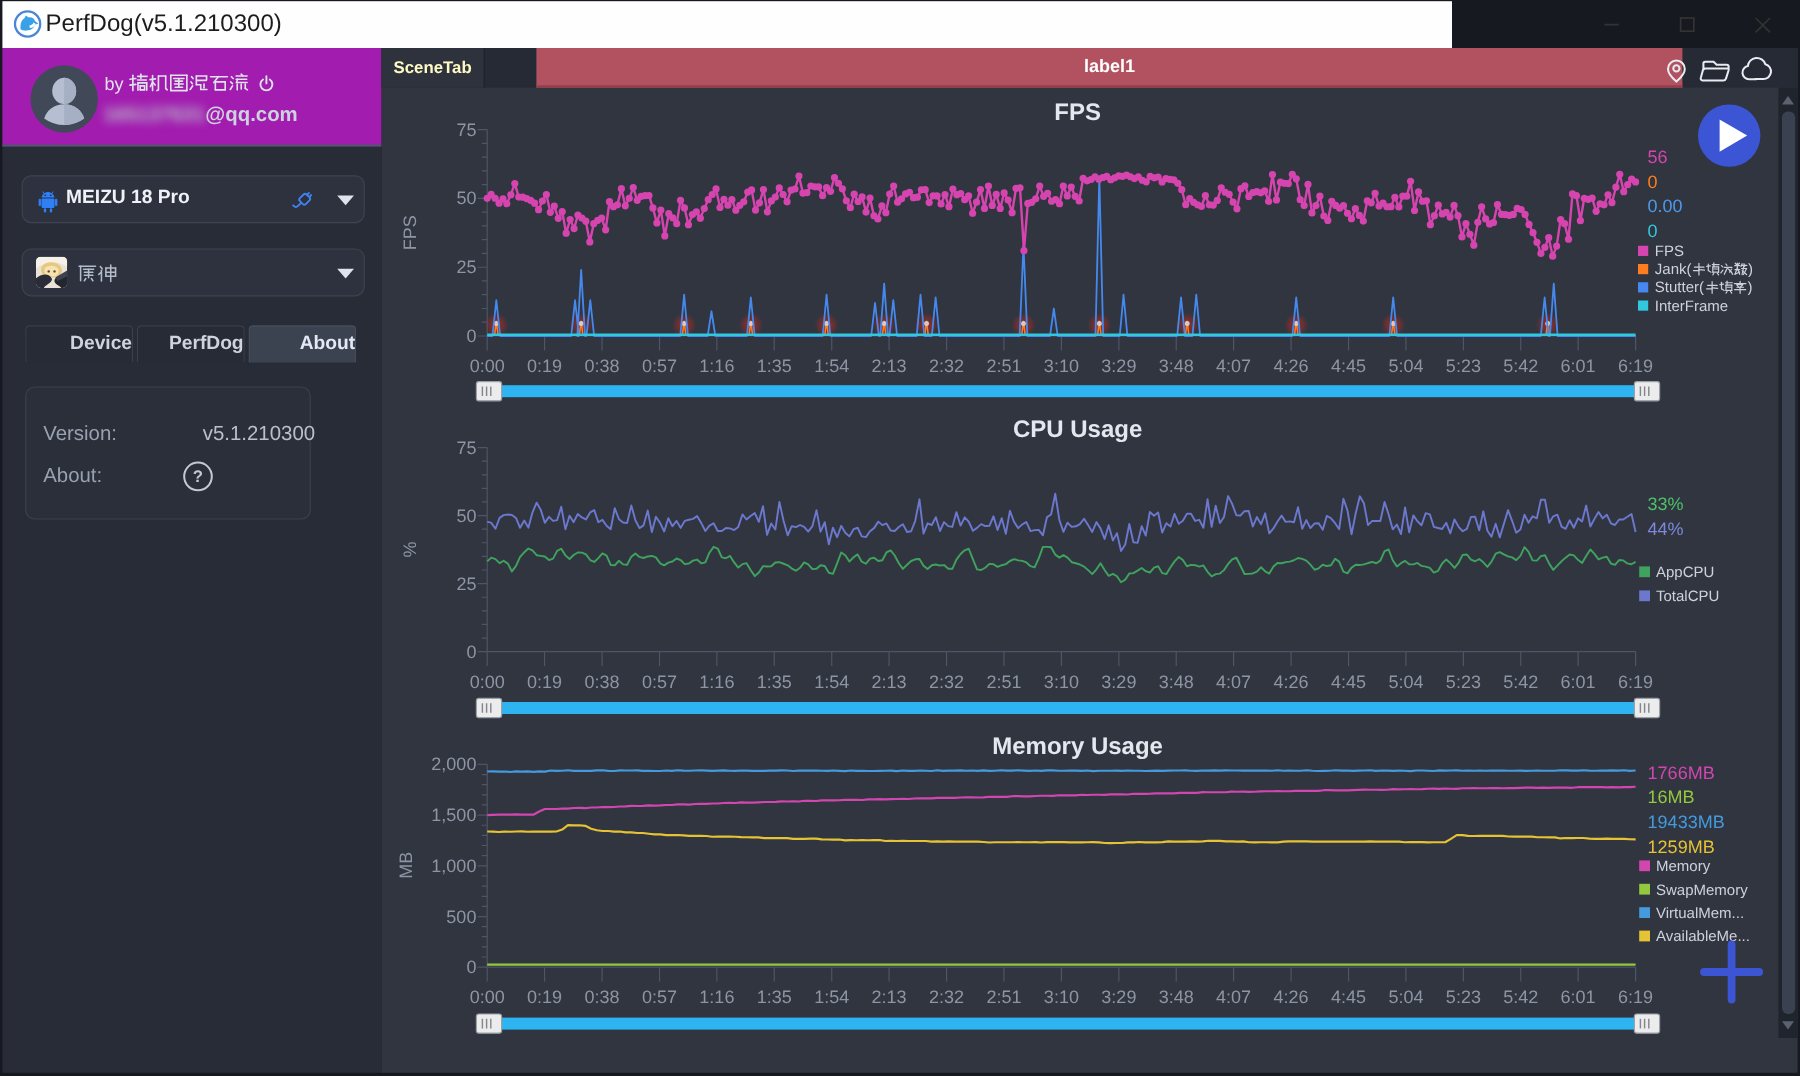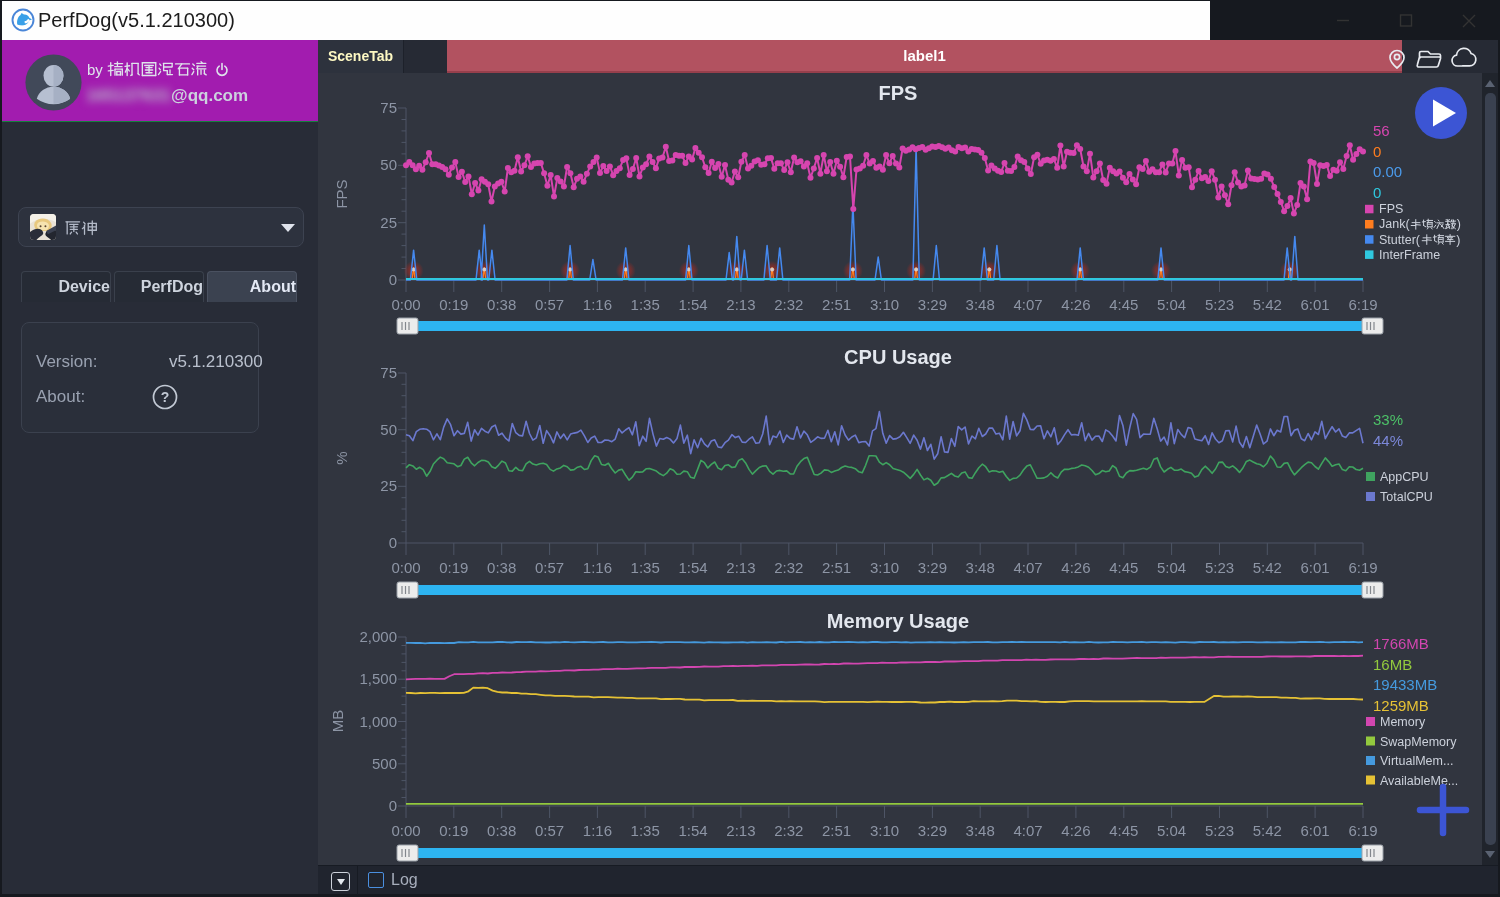--- a/index.html
+++ b/index.html
@@ -152,20 +152,43 @@
             <line x1="117.37" y1="10.01" x2="117.37" y2="13.66"></line>
             <line x1="117.37" y1="13.66" x2="119.19" y2="14.88"></line>
           </g>
         <g transform="translate(128,3)">
             <path d="M4.2 3.2 A5 5 0 1 0 9.8 3.2 M7 0.5 L7 6.5" fill="none" stroke="#dfe3ec" stroke-width="1.6" stroke-linecap="round"></path>
           </g>
       </svg>
       <div id="email"><span class="blur">165137631</span>@qq.com</div>
     </div>
 
+    <div class="selbox" id="devbox">
+      <svg width="18" height="24" viewBox="0 0 24 26" style="position:absolute;left:12px;top:9px">
+        <g fill="#2f80f7">
+          <path d="M7.2 4.2 L5.8 2 l0.8 -0.5 l1.5 2.3 a6.5 6.5 0 0 1 7.8 0 L17.4 1.5 l0.8 0.5 L16.8 4.2 a6.2 6.2 0 0 1 2.4 4.3 H4.8 A6.2 6.2 0 0 1 7.2 4.2 Z"></path>
+          <circle cx="9" cy="6" r="0.9" fill="#1b2330"></circle>
+            <circle cx="15" cy="6" r="0.9" fill="#1b2330"></circle>
+          <rect x="4.8" y="9.5" width="14.4" height="10.5" rx="1.2"></rect>
+          <rect x="1.6" y="9.8" width="2.6" height="8" rx="1.3"></rect>
+          <rect x="19.8" y="9.8" width="2.6" height="8" rx="1.3"></rect>
+          <rect x="7.4" y="20.5" width="2.6" height="4.5" rx="1.3"></rect>
+          <rect x="14" y="20.5" width="2.6" height="4.5" rx="1.3"></rect>
+        </g>
+      </svg>
+      <div class="txt">MEIZU 18 Pro</div>
+      <svg width="28" height="26" viewBox="0 0 30 30" style="position:absolute;right:36px;top:7px">
+        <g transform="rotate(45 15 15)" stroke="#3f82f2" fill="none">
+          <rect x="11" y="9" width="8" height="9" rx="2" stroke-width="1.8"></rect>
+          <path d="M13.5 9 V5.5 M16.5 9 V5.5" stroke-width="1.8"></path>
+          <path d="M15 18 v4.5 a3 3 0 0 1 -3 3 h-1.5" stroke-width="1.8"></path>
+        </g>
+      </svg>
+      <div class="caret"></div>
+    </div>
 
     <div class="selbox" id="appbox">
       <svg id="appicon" viewBox="0 0 32 32">
         <rect width="32" height="32" fill="#e9e2d6"></rect>
         <path d="M0 0 H32 V10 C22 4 10 4 0 12 Z" fill="#f5f1e8"></path>
         <path d="M6 10 C10 4 22 4 26 11 C28 16 25 20 22 21 L10 21 C6 19 4 14 6 10 Z" fill="#e8c87e"></path>
         <path d="M9 12 C11 8 21 8 23 13 C24 16 22 19 20 20 L12 20 C9 18 8 15 9 12 Z" fill="#f6e3b0"></path>
         <circle cx="13" cy="15" r="1.2" fill="#5a4632"></circle>
           <circle cx="19" cy="15" r="1.2" fill="#5a4632"></circle>
         <path d="M0 32 V22 C8 16 14 18 16 22 C18 26 10 28 8 32 Z" fill="#2a2d38"></path>
@@ -926,23 +949,15 @@
             <line x1="1102" y1="737" x2="1148" y2="737"></line>
             <line x1="1125" y1="714" x2="1125" y2="760"></line>
           </g>
 </svg>
     </div>
     <div id="vscroll">
       <div id="vthumb"></div>
       <div class="varrow" id="vup"></div>
       <div class="varrow" id="vdown"></div>
     </div>
-    <div id="bottombar">
-      <div id="dropbtn">
-          <div class="tri"></div>
-        </div>
-      <div id="bbsep"></div>
-      <div id="logchk"></div>
-      <div id="loglab">Log</div>
-    </div>
   </div>
 
 </div>
 
 </body></html>

